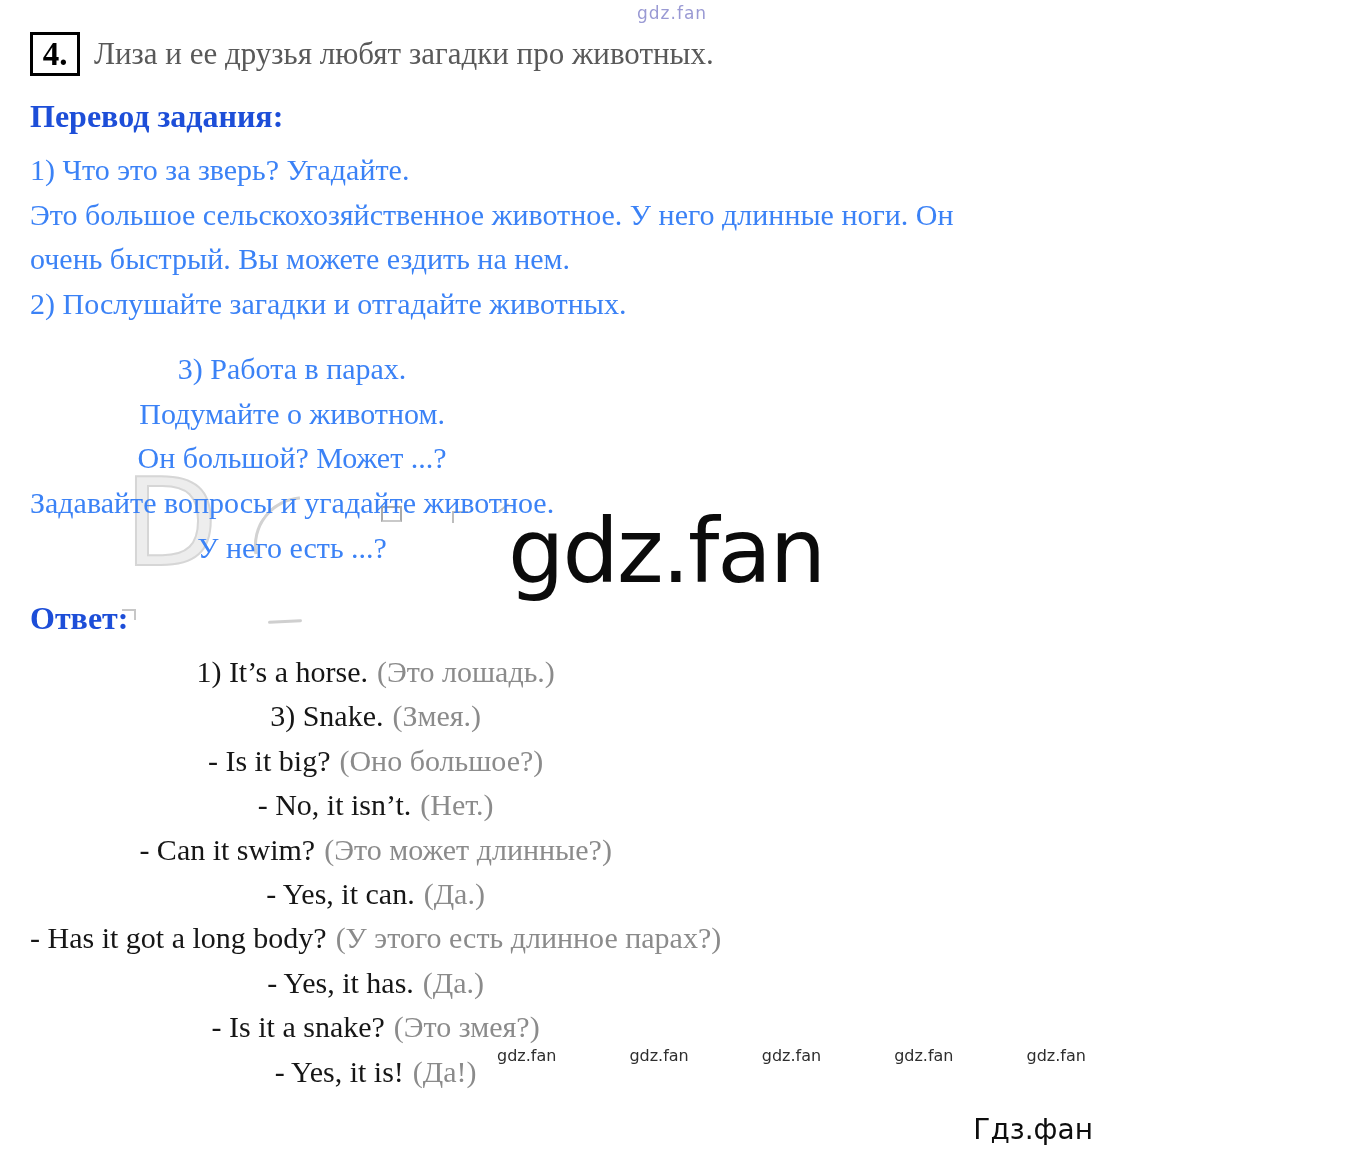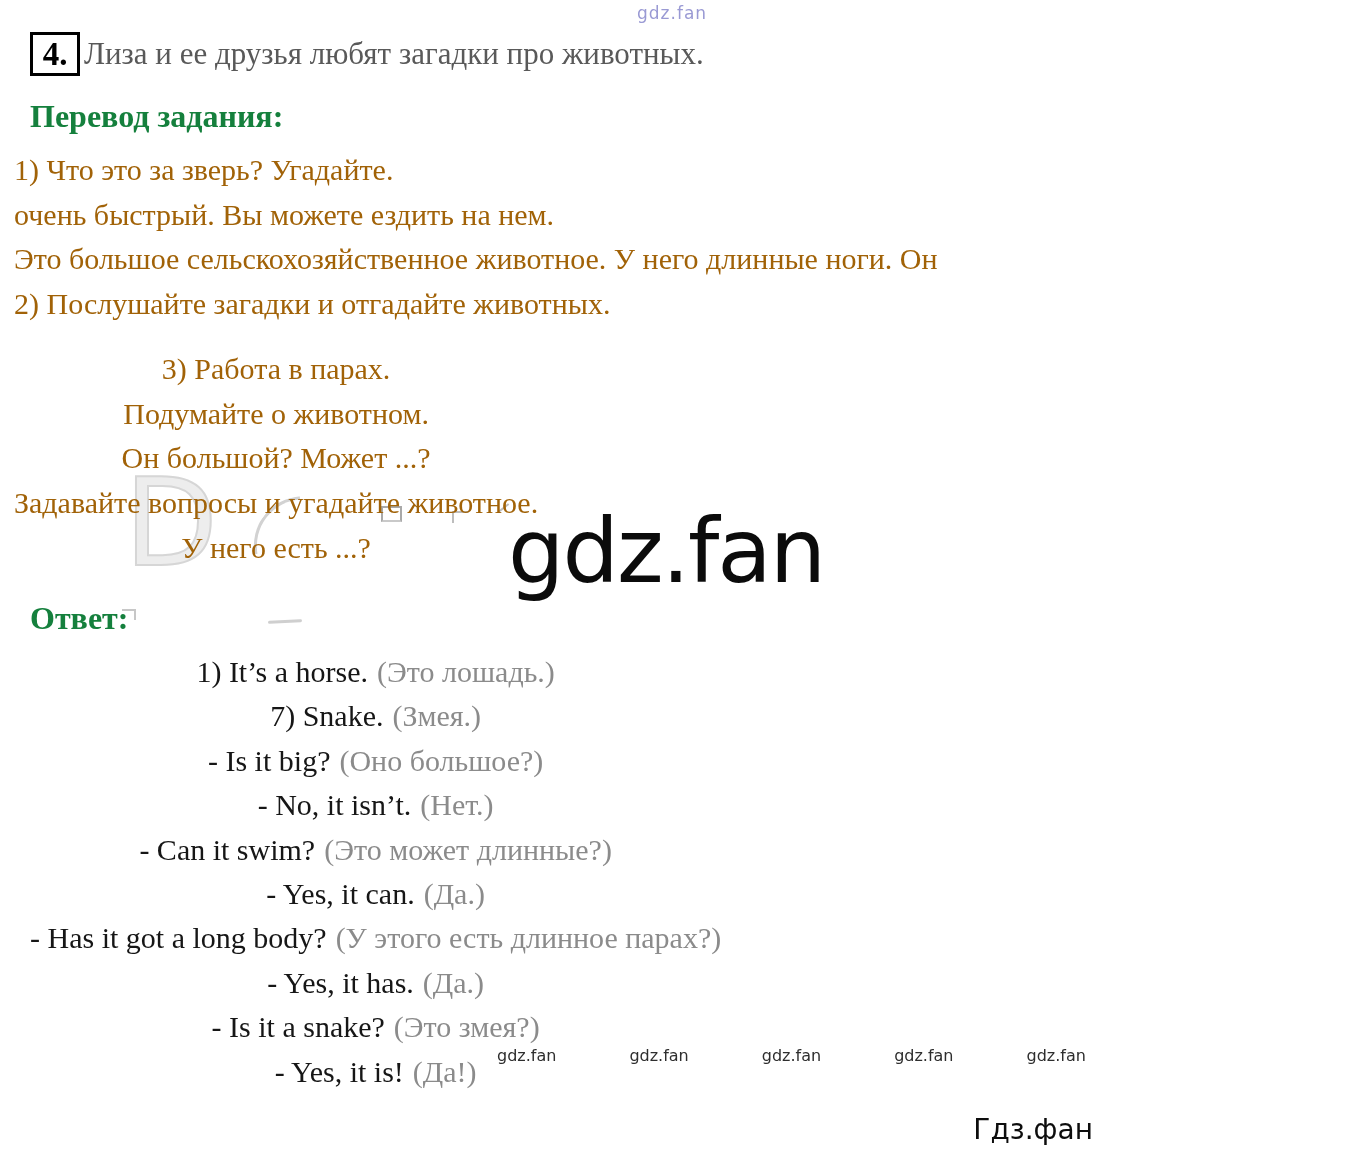--- a/index.html
+++ b/index.html
@@ -12,29 +12,29 @@
     padding-left:15px;
   }
 
   
   .task-row{position:absolute;left:30px;top:32px;display:flex;align-items:center;}
   .num-box{
     border:3px solid #000;width:44px;height:38px;
     display:flex;align-items:center;justify-content:center;
     font-weight:bold;font-size:33px;color:#000;flex:0 0 auto;
   }
-  .task-title{font-size:31px;color:#595959;margin-left:4px;white-space:nowrap;}
+  .task-title{font-size:31px;color:#595959;margin-left:14px;white-space:nowrap;}
 
   
-  .heading{position:absolute;left:30px;font-weight:bold;font-size:32px;color:#15803d;white-space:nowrap;}
+  .heading{position:absolute;left:30px;font-weight:bold;font-size:32px;color:#1d4ed8;white-space:nowrap;}
   .heading-translation{top:98px;}
   .heading-answer{top:600px;}
 
   
-  .para{position:absolute;left:14px;font-size:30px;color:#a16207;}
+  .para{position:absolute;left:30px;font-size:30px;color:#3b82f6;}
   .para .tline{display:block;height:44.7px;white-space:nowrap;}
   .para-1{top:153px;}
   .para-2{top:352px;text-align:center;}
 
   
   .answers{position:absolute;left:30px;top:655px;font-size:30px;}
   .aline{display:block;height:44.4px;white-space:nowrap;text-align:center;}
   .aline .en{color:#161616;}
   .aline .ru{color:#8b8b8b;margin-left:9px;}
 
@@ -98,40 +98,40 @@
 
   <div class="task-row">
     <div class="num-box">4.</div>
     <div class="task-title">Лиза и ее друзья любят загадки про животных.</div>
   </div>
 
   <div class="heading heading-translation">Перевод задания:</div>
 
   <div class="para para-1">
     <span class="tline">1) Что это за зверь? Угадайте.</span>
+    <span class="tline">Это большое сельскохозяйственное животное. У него длинные ноги. Он</span>
     <span class="tline">очень быстрый. Вы можете ездить на нем.</span>
-    <span class="tline">Это большое сельскохозяйственное животное. У него длинные ноги. Он</span>
     <span class="tline">2) Послушайте загадки и отгадайте животных.</span>
   </div>
 
   <div class="para para-2">
     <span class="tline">3) Работа в парах.</span>
     <span class="tline">Подумайте о животном.</span>
     <span class="tline">Он большой? Может ...?</span>
     <span class="tline">Задавайте вопросы и угадайте животное.</span>
     <span class="tline">У него есть ...?</span>
   </div>
 
   <div class="wm-big">gdz.fan</div>
 
   <div class="heading heading-answer">Ответ:</div>
 
   <div class="answers">
     <span class="aline"><span class="en">1) It’s a horse.</span><span class="ru">(Это лошадь.)</span></span>
-    <span class="aline"><span class="en">7) Snake.</span><span class="ru">(Змея.)</span></span>
+    <span class="aline"><span class="en">3) Snake.</span><span class="ru">(Змея.)</span></span>
     <span class="aline"><span class="en">- Is it big?</span><span class="ru">(Оно большое?)</span></span>
     <span class="aline"><span class="en">- No, it isn’t.</span><span class="ru">(Нет.)</span></span>
     <span class="aline"><span class="en">- Can it swim?</span><span class="ru">(Это может длинные?)</span></span>
     <span class="aline"><span class="en">- Yes, it can.</span><span class="ru">(Да.)</span></span>
     <span class="aline"><span class="en">- Has it got a long body?</span><span class="ru">(У этого есть длинное парах?)</span></span>
     <span class="aline"><span class="en">- Yes, it has.</span><span class="ru">(Да.)</span></span>
     <span class="aline"><span class="en">- Is it a snake?</span><span class="ru">(Это змея?)</span></span>
     <span class="aline"><span class="en">- Yes, it is!</span><span class="ru">(Да!)</span></span>
   </div>
 

